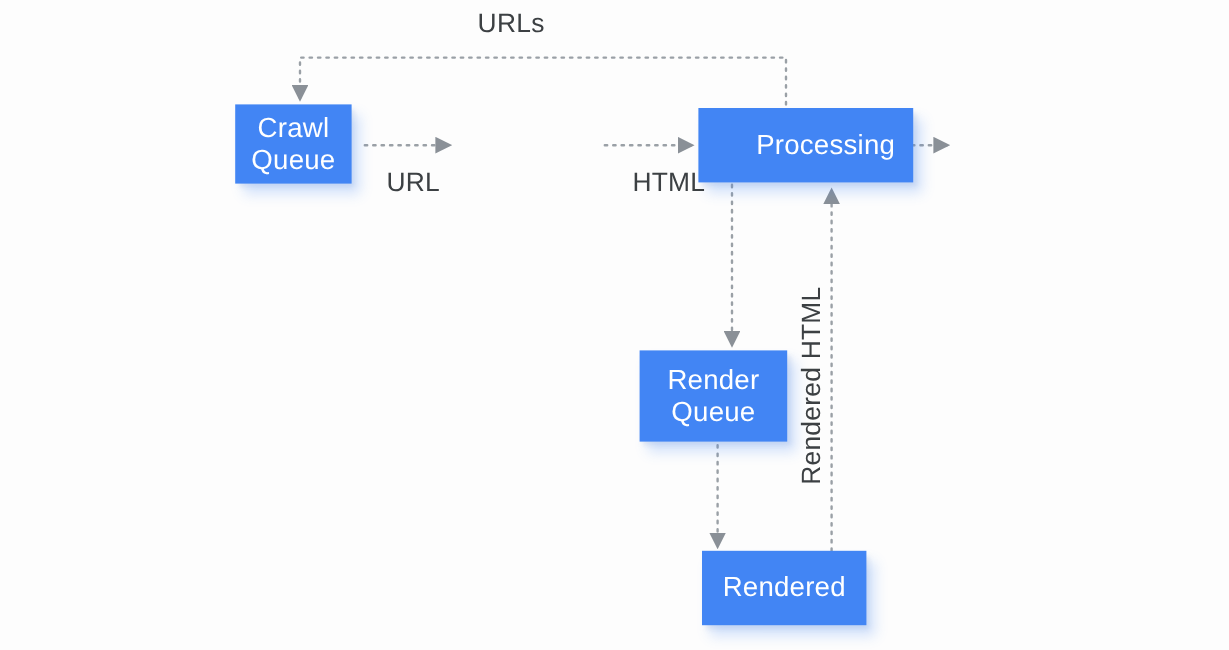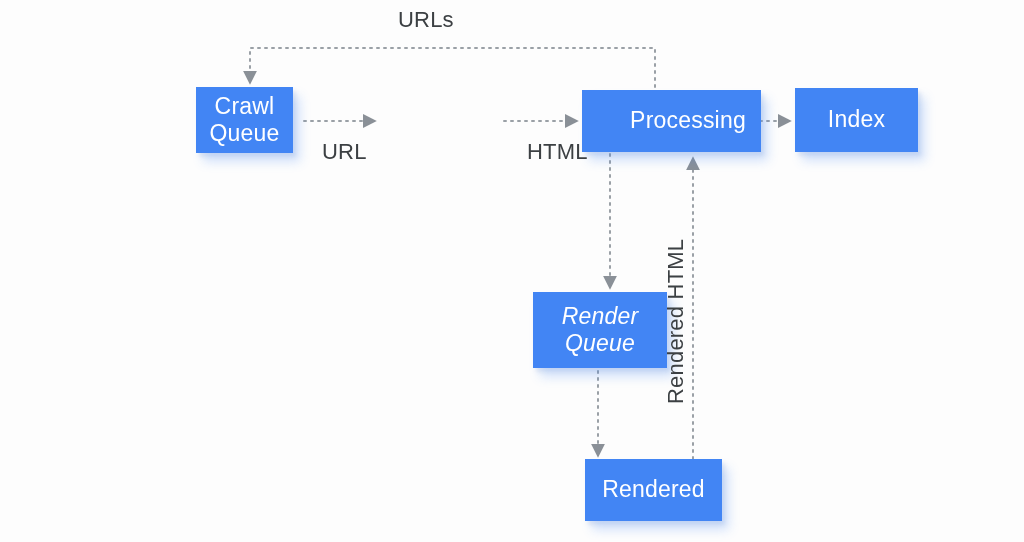--- a/index.html
+++ b/index.html
@@ -87,25 +87,22 @@
   <div class="node" style="left:196px; top:87px; width:97px; height:66px;">
     <span>Crawl
 Queue</span>
   </div>
 
 
   <div class="node" style="left:582px; top:90px; width:146px; height:62px;padding-left:33px;">
     <span>Processing</span>
   </div>
 
-  <div class="node" style="left:795px; top:88px; width:123px; height:64px;">
-    <span>Index</span>
-  </div>
 
-  <div class="node" style="left:533px; top:292px; width:134px; height:76px;font-style:italic;">
+  <div class="node" style="left:533px; top:292px; width:123px; height:76px;">
     <span>Render
 Queue</span>
   </div>
 
   <div class="node" style="left:585px; top:459px; width:137px; height:62px;">
     <span>Rendered</span>
   </div>
 
   <div class="edge-label" style="left:388px; top:7px;margin-left:10px;">URLs</div>
 

